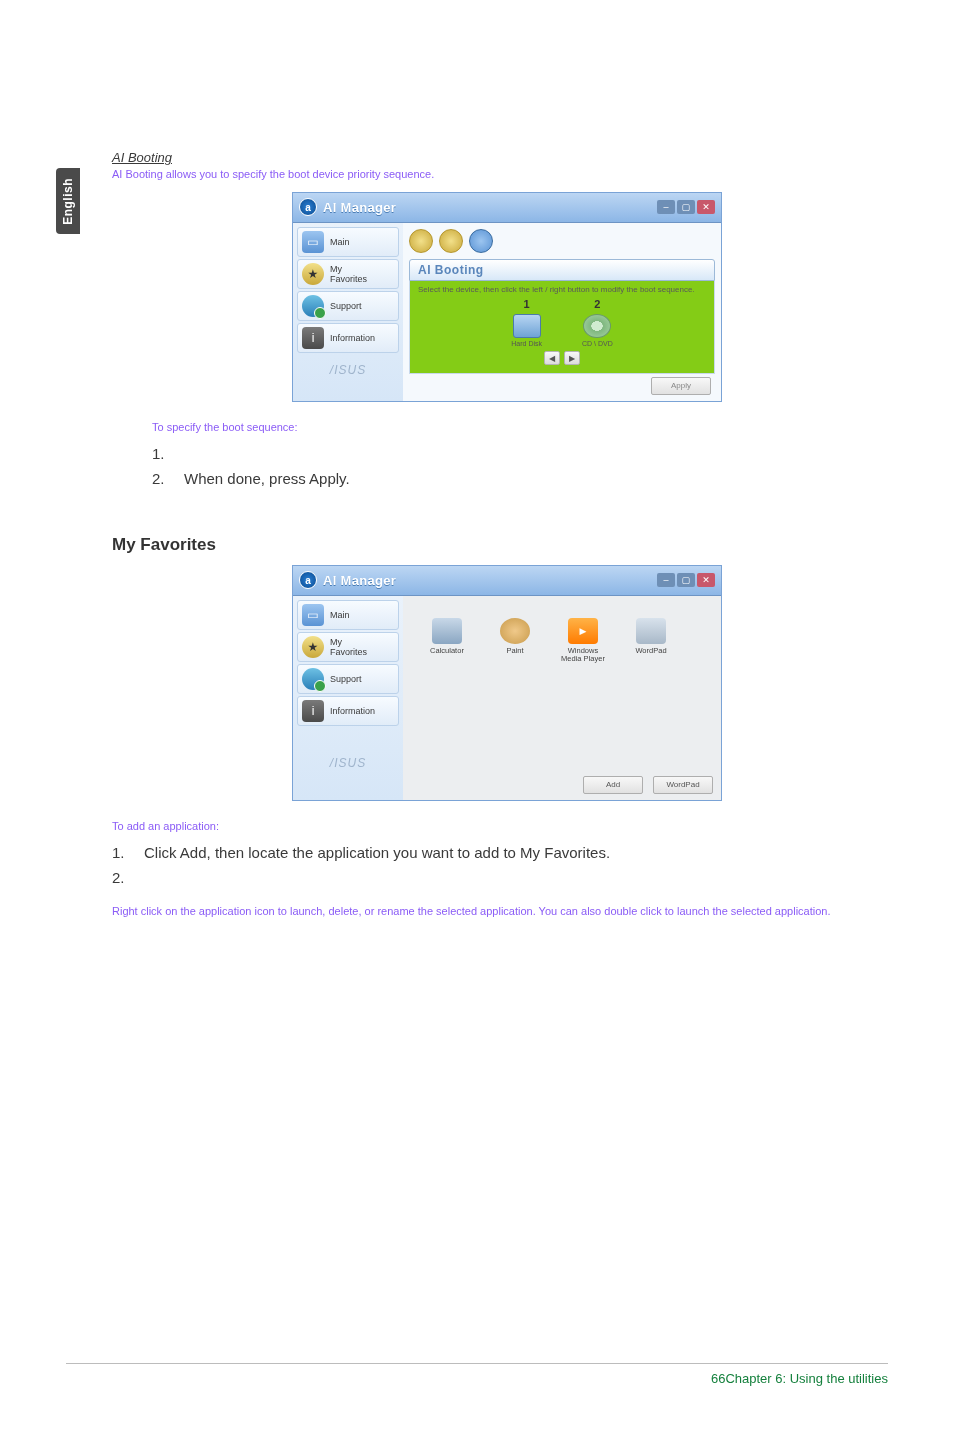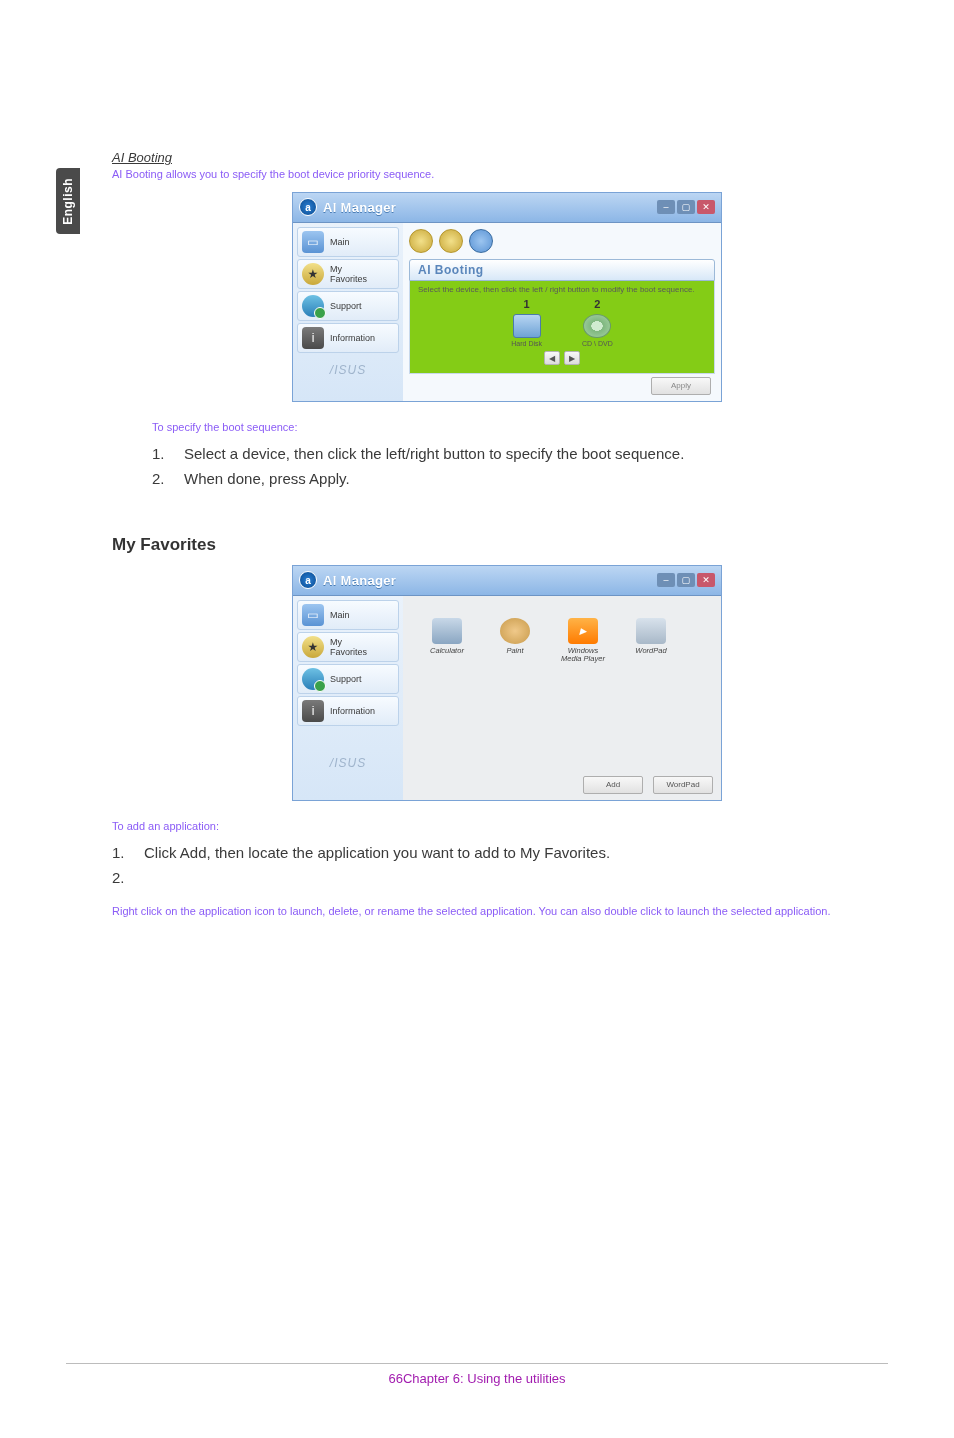--- a/index.html
+++ b/index.html
@@ -72,39 +72,39 @@
   .bi-hd { background: linear-gradient(#b7d5f2, #6fa3d6); border: 1px solid #4b7bab; }
   .bi-cd { background: radial-gradient(#d0ecd0 30%, #7fb77f 32%, #a8d4a8); border-radius: 50%; border: 1px solid #6a9a6a; }
   .boot-lbl { font-size: 7px; color: #555; }
   .arrow-row { display: flex; justify-content: center; gap: 4px; margin-top: 4px; }
   .arrow-btn { width: 16px; height: 14px; background: linear-gradient(#f8f8f8, #dcdcdc); border: 1px solid #b4b4b4; border-radius: 2px; font-size: 8px; display: flex; align-items: center; justify-content: center; color: #555; }
   .apply-btn {
     position: absolute; right: 10px; bottom: 6px; width: 60px; height: 18px;
     background: linear-gradient(#f8f8f8, #e1e1e1); border: 1px solid #aeaeae; border-radius: 2px;
     font-size: 8px; color: #888; display: flex; align-items: center; justify-content: center;
   }
-  .fav-grid { display: flex; gap: 8px; padding: 18px 8px 0; font-style: italic; }
+  .fav-grid { display: flex; gap: 8px; padding: 18px 8px 0; }
   .fav-item { text-align: center; width: 60px; }
   .fav-icon { width: 30px; height: 26px; margin: 0 auto 3px; border-radius: 4px; }
   .fi-calc { background: linear-gradient(#c8d8e8, #8aa6c2); }
   .fi-paint { background: radial-gradient(#f0c98a, #c89a4a); border-radius: 50%; }
   .fi-wmp { background: linear-gradient(#ffb347, #ff7b00); position: relative; }
   .fi-wmp::after { content: "▶"; position: absolute; left: 50%; top: 50%; transform: translate(-50%, -52%); font-size: 9px; color: #fff; }
   .fi-wp { background: linear-gradient(#d8e2ec, #a8b8c8); }
   .fav-lbl { font-size: 7.5px; color: #444; line-height: 1.1; }
   .btm-btns { position: absolute; right: 8px; bottom: 6px; display: flex; gap: 10px; }
   .btm-btn { width: 60px; height: 18px; background: linear-gradient(#f8f8f8, #e1e1e1); border: 1px solid #aeaeae; border-radius: 2px; font-size: 8px; color: #555; display: flex; align-items: center; justify-content: center; }
   .ol { list-style: none; padding-left: 40px; }
   .ol li { display: flex; gap: 18px; margin-bottom: 8px; font-size: 15px; color: #3a3a3a; }
   .ol .num { width: 14px; flex-shrink: 0; }
   h3.section { font-size: 17px; font-weight: bold; color: #333; margin: 48px 0 6px; }
   .footer {
     position: absolute; left: 0; bottom: 52px; width: 100%; padding: 0 66px 0 66px;
-    display: flex; justify-content: center; align-items: flex-end;
-    font-size: 13px; color: #a21caf;
+    display: flex; justify-content: flex-end; align-items: flex-end;
+    font-size: 13px; color: #15803d;
   }
   .footer-line { position: absolute; left: 66px; right: 66px; bottom: 74px; height: 1px; background: #bcbcbc; }
   .para-gap { height: 10px; }
 </style>
 </head>
 <body>
 
 <div class="page">
 
   <div class="side-tab">
@@ -180,21 +180,20 @@
           </div>
         </div>
       </div>
     </div>
 
     <div class="body-text bold" style="margin-left:40px">To specify the boot sequence:</div>
     <div class="para-gap"></div>
     <ul class="ol">
       <li>
         <span class="num">1.</span>
-        <span>Select a device, then click the left/right button to specify the boot sequence.</span>
       </li>
       <li>
         <span class="num">2.</span>
         <span>
           <span>When done, press </span><span class="bold">Apply</span><span>.</span>
         </span>
       </li>
     </ul>
 
     <h3 class="section">My Favorites</h3>

